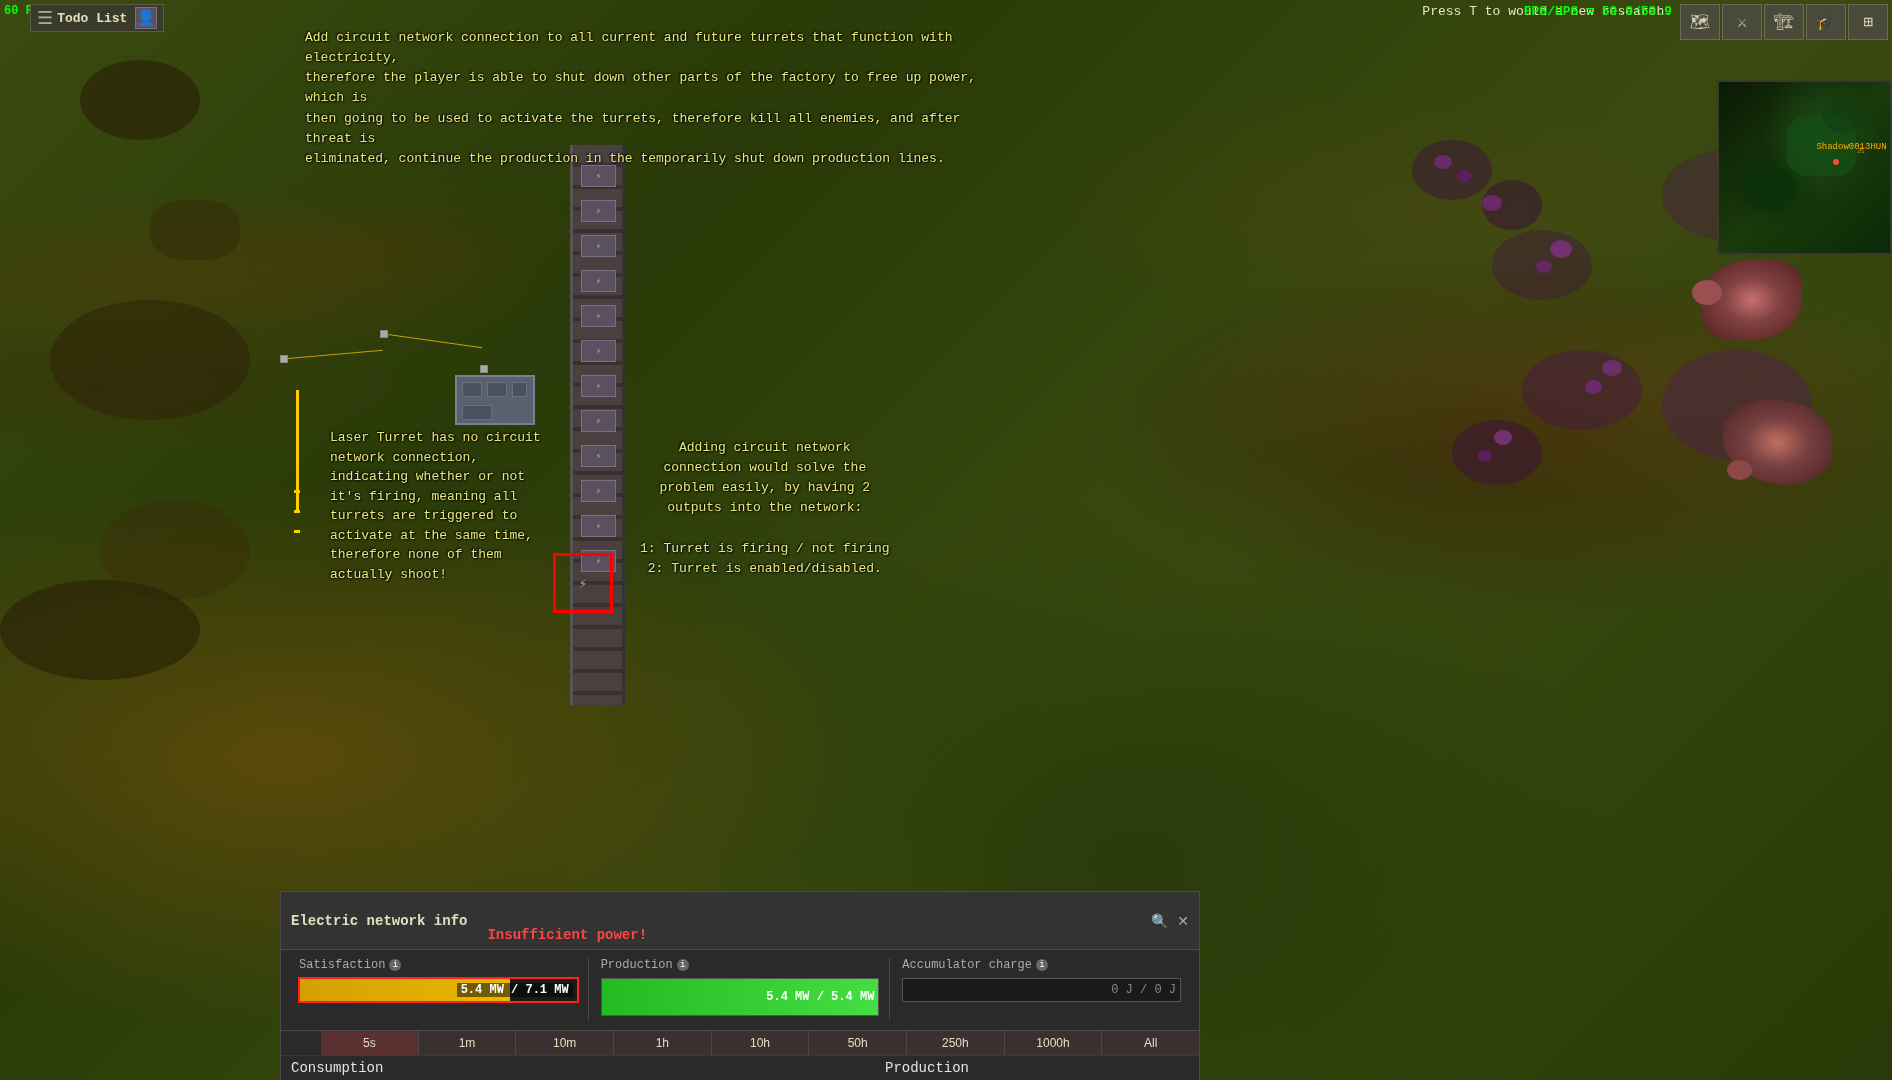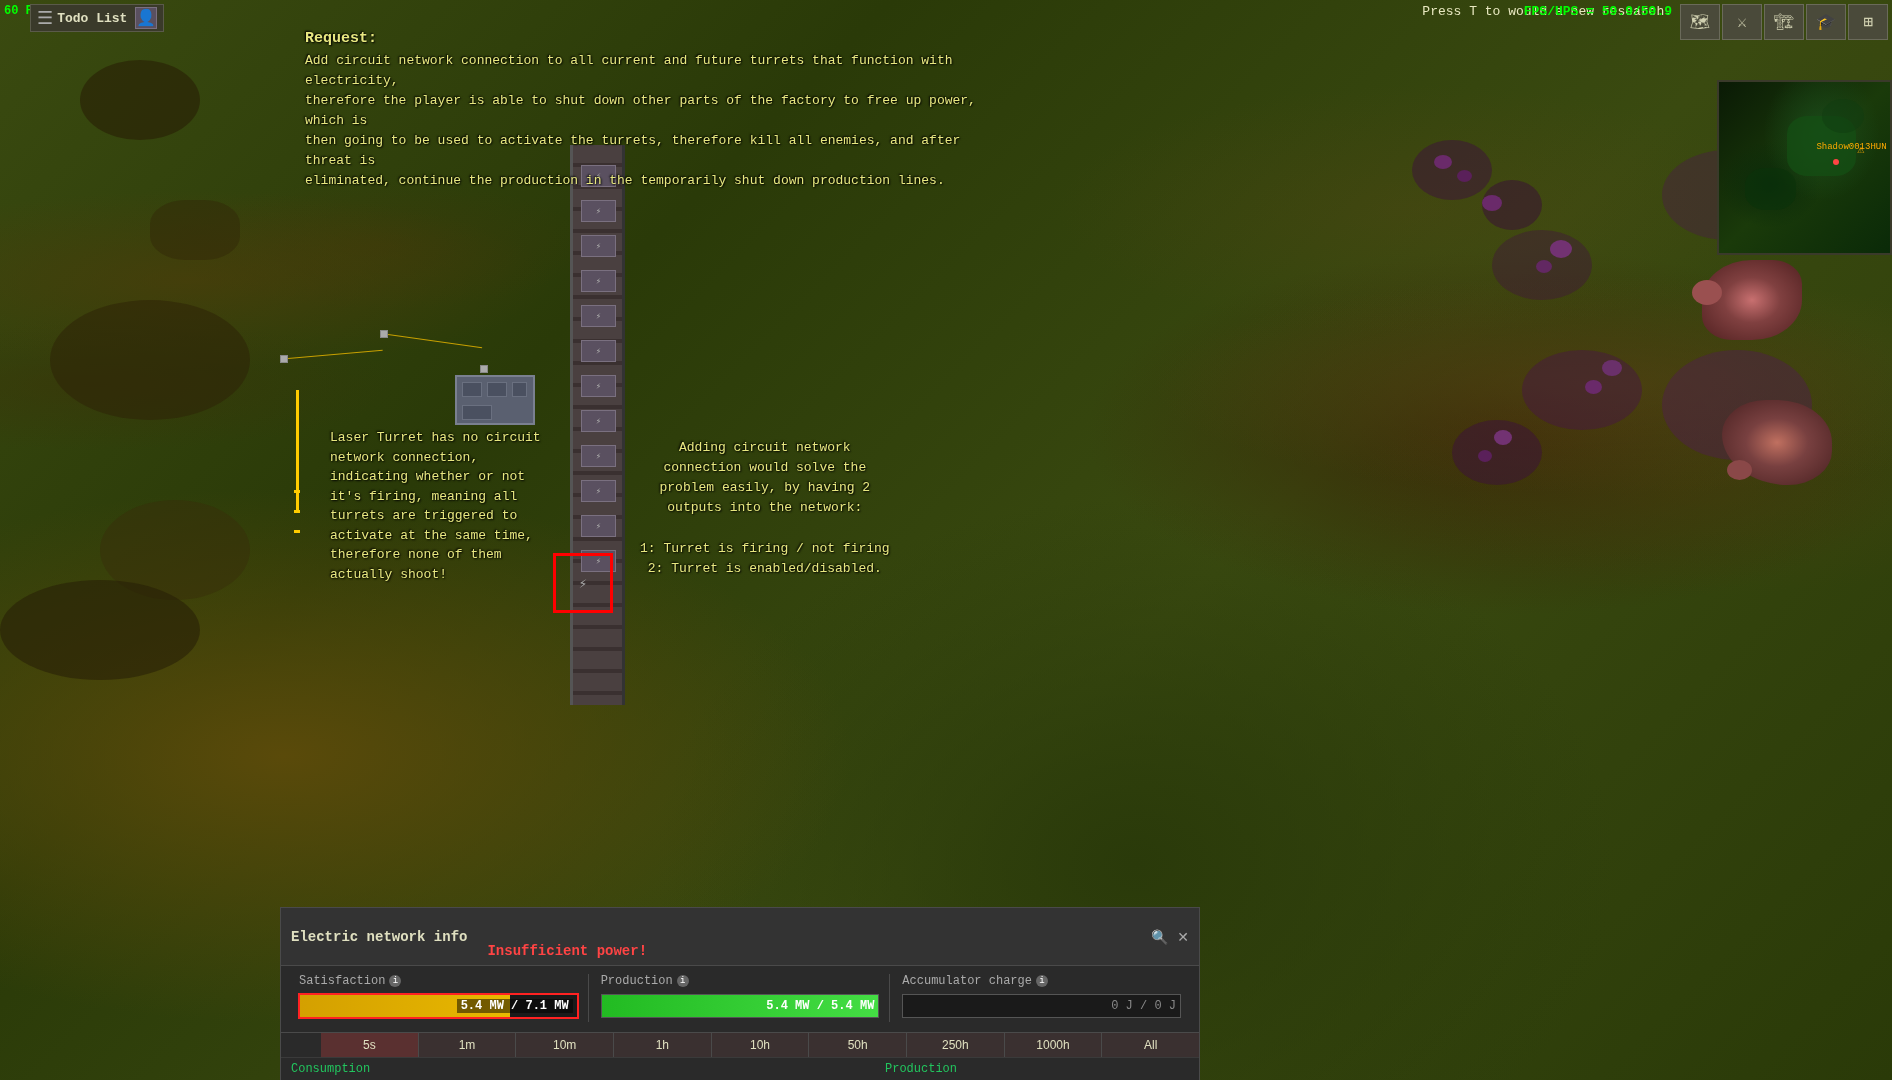--- a/index.html
+++ b/index.html
@@ -354,21 +354,21 @@
       position: absolute;
       top: -2px; left: -2px;
       right: -2px; bottom: -2px;
       border: 2px solid #ff2222;
       pointer-events: none;
     }
 
     
     #production-bar-container {
       position: relative;
-      height: 24px;
+      height: 38px;
       background: #1a1a1a;
       border: 1px solid #555;
       margin-bottom: 4px;
     }
 
     #production-fill {
       height: 100%;
       background: linear-gradient(to right, #22bb22, #44dd44);
       width: 100%;
     }
@@ -424,22 +424,22 @@
     .time-btn.active { background: #5a3030; margin-left: 40px; }
 
     
     #bottom-labels {
       display: flex;
       padding: 4px 10px;
       border-top: 1px solid #3a3a3a;
     }
 
     .bottom-label {
-      color: #22c55e;
-      font-size: 12px;
+      color: #e5e5e5;
+      font-size: 14px;
       flex: 1;
     }
 
     
     .power-pole {
       position: absolute;
       width: 8px;
       height: 8px;
       background: #aaa;
       border: 1px solid #888;
@@ -522,21 +522,20 @@
   <div class="factory-window" style="left:30px;top:5px;width:20px;height:15px;"></div>
   <div class="factory-window" style="left:55px;top:5px;width:15px;height:15px;"></div>
   <div class="factory-window" style="left:5px;top:28px;width:30px;height:15px;"></div>
 </div>
 
 <div id="red-box">
   <div style="display:flex;align-items:center;justify-content:center;width:100%;height:100%;color:#aaa;font-size:14px;">⚡</div>
 </div>
 
 <div id="request-text" class="game-text">
-  <div id="request-title">Request:</div>
   <div id="request-body" style="white-space:pre-line;">Add circuit network connection to all current and future turrets that function with electricity,
 therefore the player is able to shut down other parts of the factory to free up power, which is
 then going to be used to activate the turrets, therefore kill all enemies, and after threat is
 eliminated, continue the production in the temporarily shut down production lines.</div>
 </div>
 
 <div id="laser-turret-text" class="game-text" style="white-space:pre-line;">Laser Turret has no circuit
 network connection,
 indicating whether or not
 it's firing, meaning all

